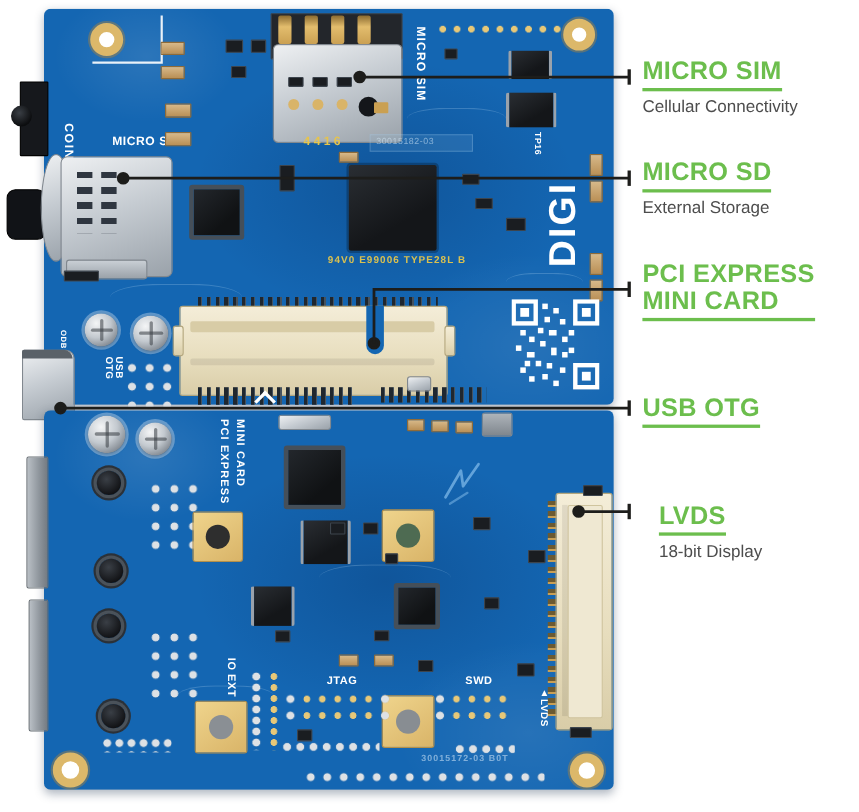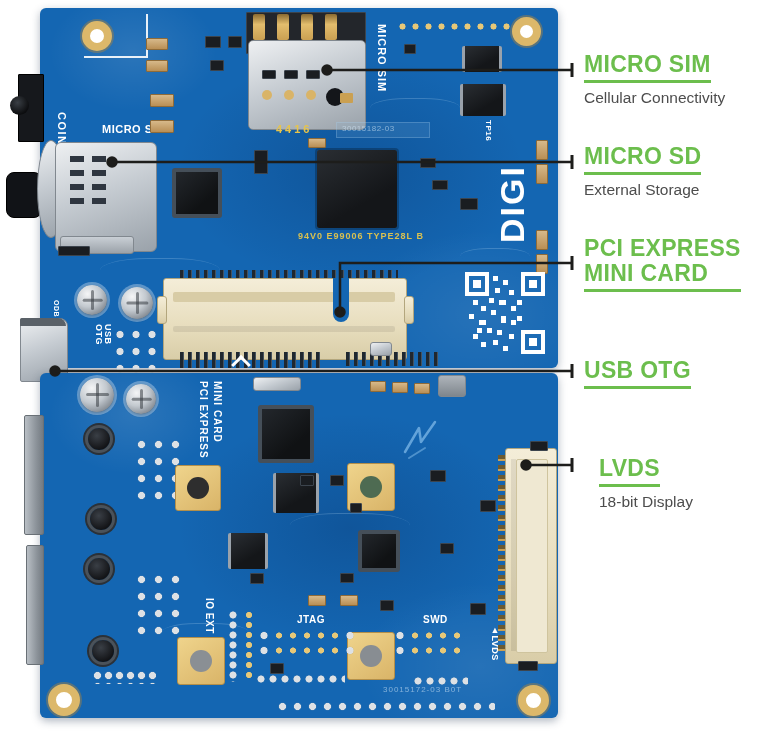--- a/index.html
+++ b/index.html
@@ -262,21 +262,21 @@
     <div class="dots-silver" style="left:352px;top:255px;width:16px;height:30px;background-size:16px 15px;"></div>
 
     <div class="abs" style="left:458px;top:82px;width:8px;height:200px;background:repeating-linear-gradient(180deg,#6b5a32 0 4px,#c89f55 4px 6px,rgba(0,0,0,0) 6px 10px);"></div>
     <div class="conn-cream" style="left:465px;top:75px;width:50px;height:214px;"></div>
     <div class="abs" style="left:476px;top:86px;width:30px;height:192px;background:#efe8d2;border:1px solid #cfc49e;border-radius:2px;"></div>
     <div class="abs" style="left:471px;top:86px;width:5px;height:192px;background:rgba(0,0,0,.08);"></div>
     <div class="dark" style="left:490px;top:68px;width:16px;height:8px;"></div>
     <div class="dark" style="left:478px;top:288px;width:18px;height:8px;"></div>
     <div class="silk vert" style="left:450px;top:252px;font-size:9px;">▲LVDS</div>
 
-    <div class="silk etch" style="left:343px;top:313px;font-size:8px;font-weight:400;letter-spacing:1px;">30015172-03 B0T</div>
+    <div class="silk etch" style="left:343px;top:313px;font-size:8px;font-weight:700;letter-spacing:1px;">30015172-03 B0T</div>
     <div class="dots-silver" style="left:235px;top:327px;width:220px;height:13px;background-size:15px 13px;"></div>
     <div class="dots-silver" style="left:215px;top:300px;width:90px;height:12px;background-size:12px 12px;"></div>
     <div class="dots-silver" style="left:372px;top:302px;width:56px;height:12px;background-size:12px 12px;"></div>
 
     <div class="dark" style="left:260px;top:102px;width:12px;height:9px;"></div>
     <div class="dark" style="left:290px;top:102px;width:12px;height:9px;"></div>
     <div class="dark" style="left:310px;top:130px;width:10px;height:8px;"></div>
     <div class="dark" style="left:390px;top:97px;width:14px;height:10px;"></div>
     <div class="dark" style="left:400px;top:170px;width:12px;height:9px;"></div>
     <div class="dark" style="left:440px;top:127px;width:14px;height:10px;"></div>

